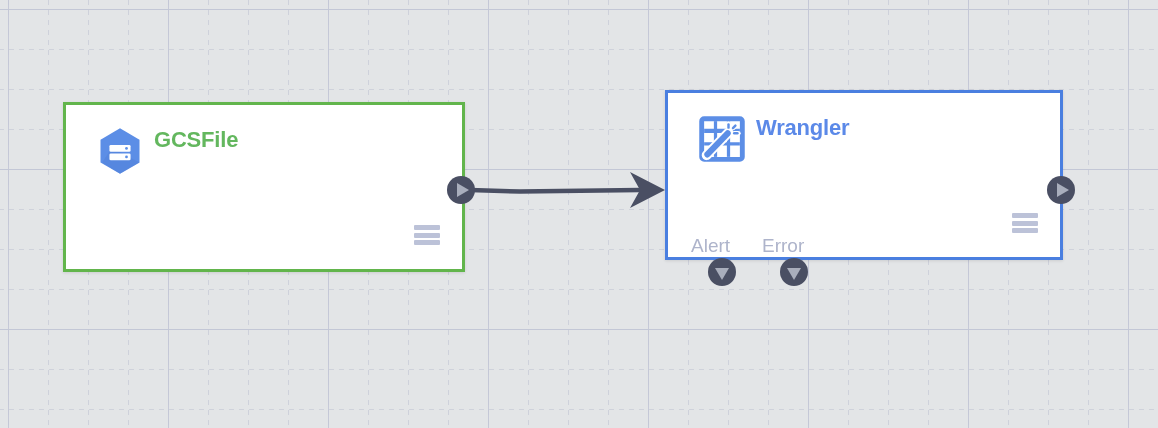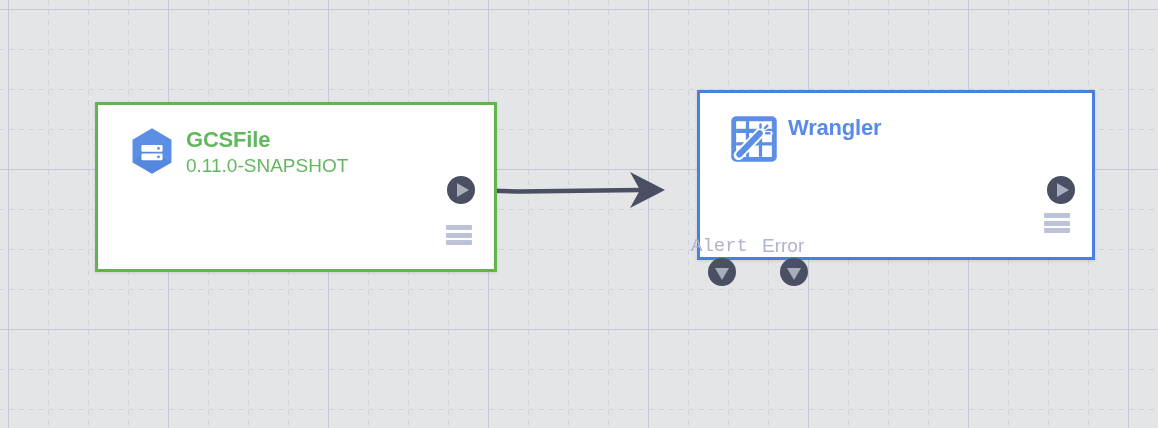--- a/index.html
+++ b/index.html
@@ -41,21 +41,20 @@
     width: 1158px;
     height: 428px;
     pointer-events: none;
   }
 
   .node {
     position: absolute;
     background: #ffffff;
     box-sizing: border-box;
     box-shadow: 0 1px 3px rgba(0,0,0,0.10);
-    margin-left: 32px;
   }
   .node.green { border: 3px solid #62b54c; }
   .node.blue  { border: 3px solid #4a7fe0; }
 
   .node-head {
     position: absolute;
     left: 28px;
     top: 20px;
     display: flex;
     align-items: flex-start;
@@ -174,21 +173,20 @@
         <polygon points="32,4 56,18 56,46 32,60 8,46 8,18" fill="#5c8ee6"></polygon>
         <polygon points="32,4 56,18 56,46 32,60 8,46 8,18" fill="none"></polygon>
         <path d="M 22 28 L 56 46 L 32 60 L 10 46 Z" fill="#4f7fd6" opacity="0.45"></path>
         <rect x="19" y="24.5" width="26" height="8.5" rx="1.6" fill="#ffffff"></rect>
         <rect x="19" y="35" width="26" height="8.5" rx="1.6" fill="#ffffff"></rect>
         <circle cx="40" cy="28.8" r="1.7" fill="#5c8ee6"></circle>
         <circle cx="40" cy="39.3" r="1.7" fill="#5c8ee6"></circle>
       </svg>
       <div class="node-labels">
         <div class="node-title">GCSFile</div>
-        <div class="node-version">0.11.0-SNAPSHOT</div>
       </div>
     </div>
 
     <div class="hamburger">
       <span></span>
       <span></span>
       <span></span>
     </div>
   </div>
 
@@ -221,21 +219,21 @@
       </div>
     </div>
 
     <div class="hamburger">
       <span></span>
       <span></span>
       <span></span>
     </div>
   </div>
 
-  <div class="branch-label" style="left:691px; top:235px;font-family:Liberation Mono, monospace;">Alert</div>
+  <div class="branch-label" style="left:691px; top:235px;">Alert</div>
   <div class="branch-label" style="left:762px; top:235px;">Error</div>
 
   <div class="port down" style="left:708px; top:258px;"></div>
   <div class="port down" style="left:780px; top:258px;"></div>
 
   <div class="port right" style="left:1047px; top:176px;"></div>
 
 </div>
 
 </body></html>

